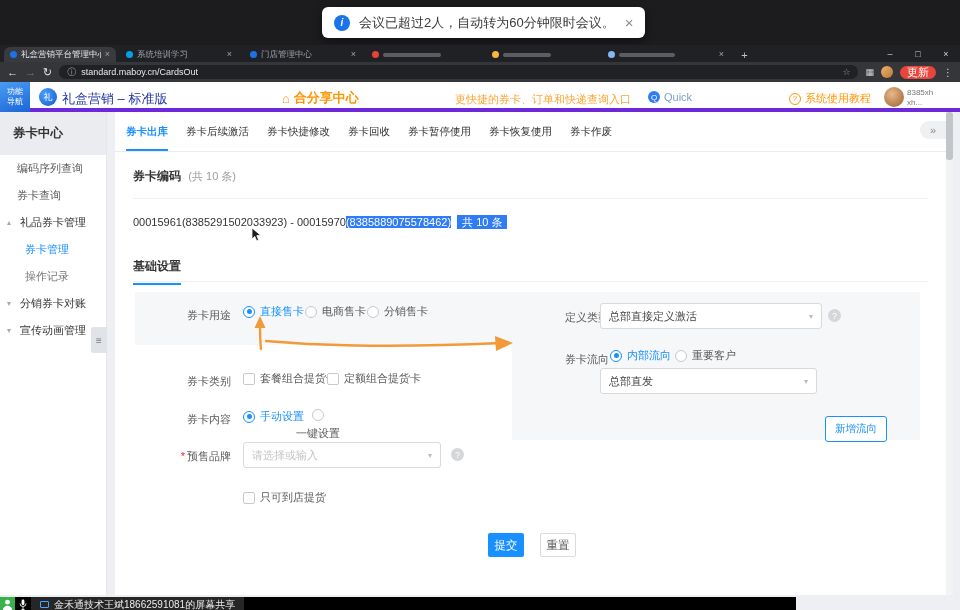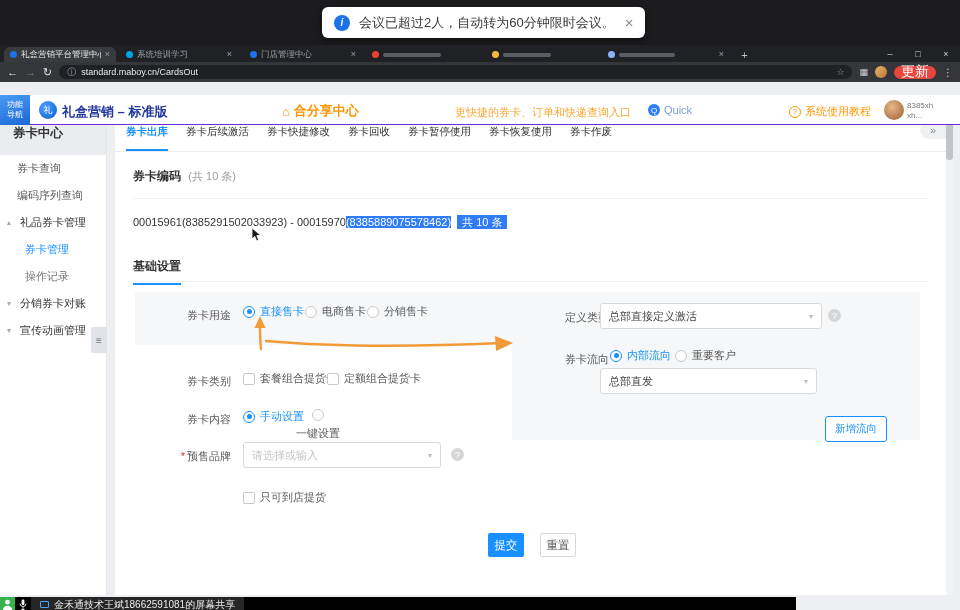--- a/index.html
+++ b/index.html
@@ -28,28 +28,28 @@
 
 .toolbar{position:absolute;left:0;top:62px;width:960px;height:20px;background:#35363a;display:flex;align-items:center;padding:0 7px;gap:7px;}
 .tbico{color:#dee1e5;font-size:11px;line-height:1;}
 .tbico.dim{color:#75797e;}
 .urlbar{flex:1;height:14px;background:#202124;border-radius:7px;display:flex;align-items:center;padding:0 8px;gap:5px;min-width:0;}
 .url-info{color:#9aa0a6;font-size:9px;line-height:1;}
 .url-text{color:#e6e8eb;font-size:9px;flex:1;white-space:nowrap;overflow:hidden;}
 .url-star{color:#9aa0a6;font-size:9px;}
 .ext{color:#cfd2d6;font-size:9px;}
 .prof{width:12px;height:12px;border-radius:50%;background:linear-gradient(135deg,#f2b36b,#b8773a);flex:none;}
-.update{background:#e8453c;color:#fff;font-size:14px;height:13px;display:flex;align-items:center;padding:0 7px;border-radius:7px;flex:none;}
+.update{background:#e8453c;color:#fff;font-size:11px;height:13px;display:flex;align-items:center;padding:0 7px;border-radius:7px;flex:none;}
 .menu3{color:#cfd2d6;font-size:10px;}
 
 
-.appheader{position:absolute;left:0;top:95px;width:960px;height:30px;background:#fff;border-bottom:1px solid #6d28d9;z-index:2;}
+.appheader{position:absolute;left:0;top:82px;width:960px;height:30px;background:#fff;border-bottom:4px solid #6d28d9;z-index:2;}
 .navbox{position:absolute;left:0;top:0;width:30px;height:30px;background:linear-gradient(160deg,#4a9cf5,#1b66d6);color:#fff;font-size:8px;display:flex;flex-direction:column;align-items:center;justify-content:center;line-height:1.25;}
 .brandlogo{position:absolute;left:39px;top:6px;width:18px;height:18px;border-radius:50%;background:radial-gradient(circle at 35% 35%,#4aa0ff,#0f5cd0);color:#fff;font-size:9px;display:flex;align-items:center;justify-content:center;}
-.brandname{position:absolute;left:62px;top:8px;font-size:13px;font-weight:bold;color:#23379f;white-space:nowrap;}
+.brandname{position:absolute;left:62px;top:8px;font-size:13px;font-weight:normal;color:#23379f;white-space:nowrap;}
 .sharecenter{position:absolute;left:282px;top:7px;font-size:13px;font-weight:bold;color:#ff9502;display:flex;gap:4px;align-items:center;}
 .sc-home{font-size:13px;font-weight:normal;}
 .promo{position:absolute;left:455px;top:10px;font-size:11px;color:#ffa42e;white-space:nowrap;}
 .quick{position:absolute;left:648px;top:9px;display:flex;align-items:center;gap:4px;color:#7c9fce;font-size:11px;}
 .quick-q{width:12px;height:12px;border-radius:50%;background:#2f7df6;color:#fff;font-size:8px;display:flex;align-items:center;justify-content:center;}
 .tutorial{position:absolute;left:789px;top:9px;color:#ff9502;font-size:11px;display:flex;gap:4px;align-items:center;}
 .tut-q{width:12px;height:12px;border-radius:50%;border:1px solid #ff9502;color:#ff9502;font-size:8px;display:flex;align-items:center;justify-content:center;}
 .useravatar{position:absolute;left:884px;top:5px;width:20px;height:20px;border-radius:50%;background:radial-gradient(circle at 40% 35%,#e8b98a,#9a5d2e);}
 .username{position:absolute;left:907px;top:6px;font-size:8px;color:#777;line-height:1.25;}
 
@@ -204,24 +204,24 @@
       <div>8385xh</div>
       <div>xh...</div>
     </div>
   </div>
 
   <div class="workspace">
 
     <aside class="sidebar">
       <div class="sb-title">券卡中心</div>
       <div class="sb-item">
+        <span>编码序列查询</span>
+      </div>
+      <div class="sb-item">
         <span>券卡查询</span>
-      </div>
-      <div class="sb-item">
-        <span>编码序列查询</span>
       </div>
       <div class="sb-item sb-group">
         <span class="sb-caret">▴</span>
         <span>礼品券卡管理</span>
       </div>
       <div class="sb-item sb-sub sb-active">
         <span>券卡管理</span>
       </div>
       <div class="sb-item sb-sub">
         <span>操作记录</span>

